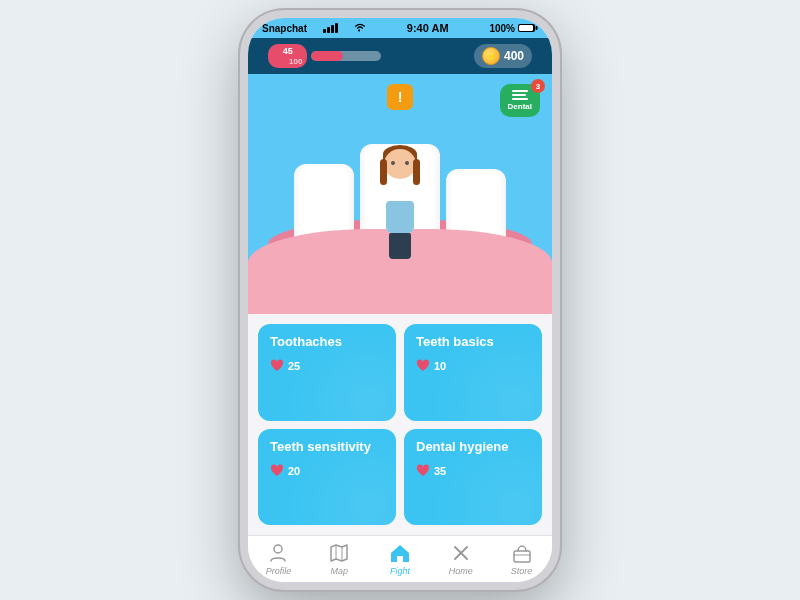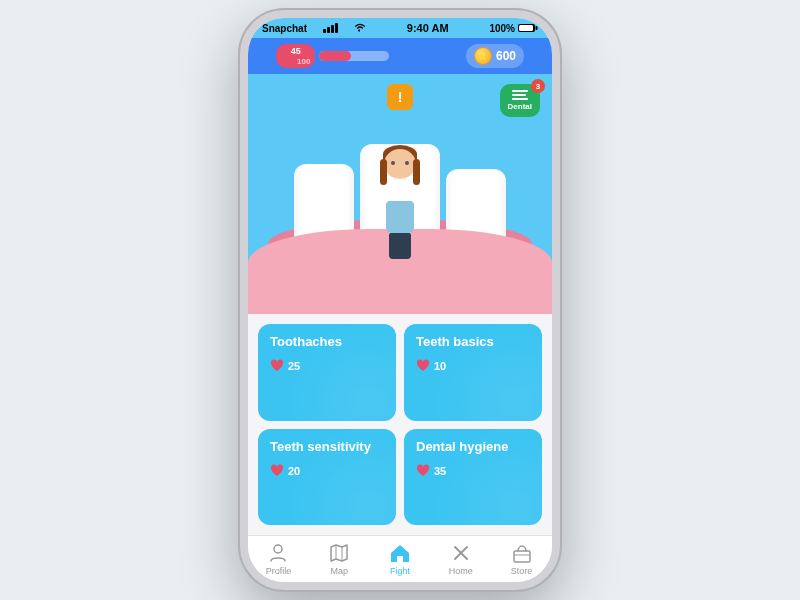--- a/index.html
+++ b/index.html
@@ -39,22 +39,22 @@
     .status-left { display: flex; align-items: center; gap: 16px; }
     .status-right { display: flex; align-items: center; gap: 3px; }
     .signal-bars { display: flex; align-items: flex-end; gap: 1px; }
     .signal-bars span {
       background: #000;
       width: 3px;
       border-radius: 1px;
     }
     
     .game-header {
-      background: #3b82f6;
-      padding: 6px 28px;
+      background: #0c4a6e;
+      padding: 6px 20px;
       display: flex;
       justify-content: space-between;
       align-items: center;
       flex-shrink: 0;
     }
     .hp-container {
       display: flex;
       align-items: center;
       gap: 4px;
     }
@@ -276,20 +276,21 @@
     .nav-icon {
       width: 22px;
       height: 22px;
       display: flex;
       align-items: center;
       justify-content: center;
     }
     .nav-label {
       font-size: 9px;
       color: #999;
+      font-style: italic;
     }
     .nav-label.active {
       color: #3bc4f2;
     }
   </style>
 </head>
 <body>
 
 <div class="phone">
 
@@ -325,21 +326,21 @@
       <div class="hp-text">
         <div>45</div>
         <div style="opacity:0.7;font-size:8px;margin-left:16px;">100</div>
       </div>
       <div class="hp-bar-bg">
         <div class="hp-bar-fill" style="width:45%"></div>
       </div>
     </div>
     <div class="coin-container">
       <div class="coin-icon">⭐</div>
-      <span class="coin-amount">600</span>
+      <span class="coin-amount">400</span>
     </div>
   </div>
 
   <div class="scene">
 
     <div class="gums-back"></div>
 
     <div class="teeth-row">
       <div class="tooth tooth-left"></div>
       <div class="tooth tooth-center"></div>

